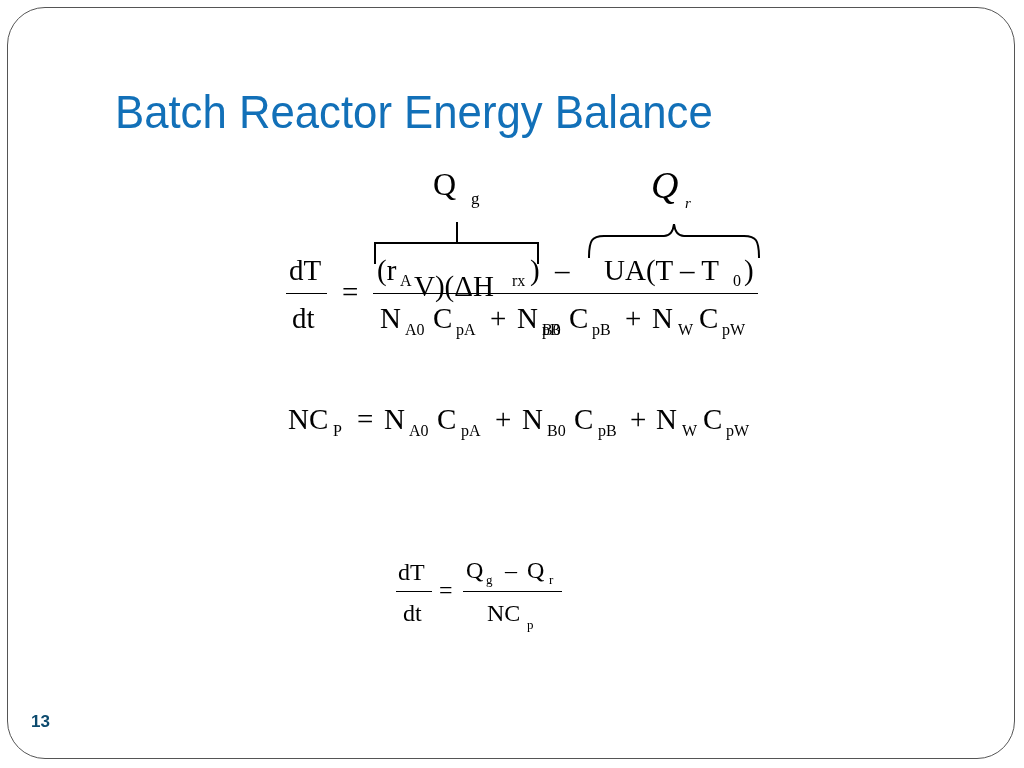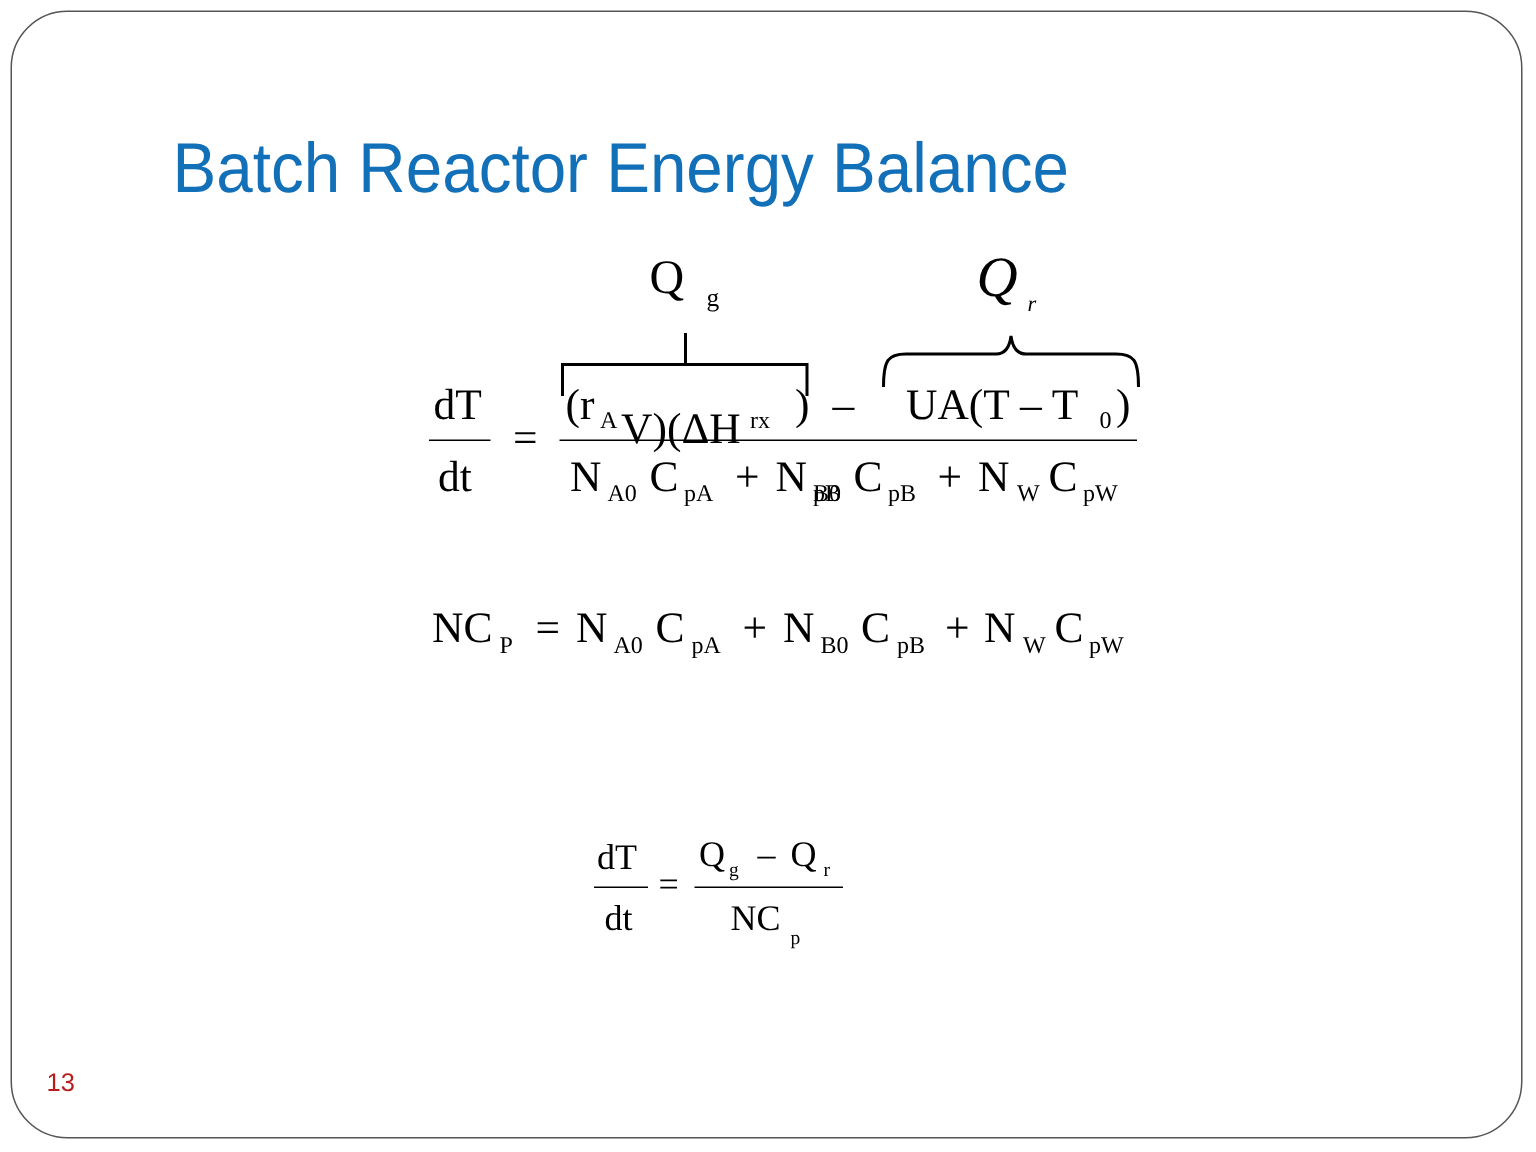--- a/index.html
+++ b/index.html
@@ -3,21 +3,21 @@
 <meta charset="utf-8">
 <style>
   html, body { margin:0; padding:0; }
   body { width:1024px; height:768px; background:#ffffff; position:relative; overflow:hidden; }
   .frame { position:absolute; left:7px; top:7px; width:1008px; height:752px; border:1.3px solid #555; border-radius:38px; box-sizing:border-box; }
   .title { position:absolute; left:115px; top:84px; font-family:"Liberation Sans", sans-serif; font-size:47px; color:#1270b8; letter-spacing:0px; transform:scaleX(0.93); transform-origin:left top; white-space:nowrap; }
   .m { position:absolute; font-family:"Liberation Serif", serif; color:#000; white-space:nowrap; line-height:1; }
   .big { font-size:29px; }
   .sub { font-size:16px; }
   .hline { position:absolute; background:#000; height:1.3px; }
-  .pagenum { position:absolute; left:31px; top:712px; font-family:"Liberation Sans", sans-serif; font-size:17px; color:#b91c1c; }
+  .pagenum { position:absolute; left:31px; top:712px; font-family:"Liberation Sans", sans-serif; font-size:17px; color:#0c4a6e;font-weight:bold; }
   svg.br { position:absolute; left:0; top:0; overflow:visible; }
 </style>
 </head>
 <body>
 
 <div class="frame"></div>
 
 <div class="title">Batch Reactor Energy Balance</div>
 
 <div>
@@ -37,21 +37,21 @@
 
   <span class="m big" style="left:289px; top:256px;">dT</span>
   <div class="hline" style="left:286px; top:293px; width:41px;"></div>
   <span class="m big" style="left:292px; top:304px;">dt</span>
 
   <span class="m big" style="left:342px; top:278px;">=</span>
 
   <span class="m big" style="left:377px; top:256px;">(r</span>
   <span class="m sub" style="left:400px; top:273px;">A</span>
   <span class="m big" style="left:414px; top:272px;">V)(ΔH</span>
-  <span class="m sub" style="left:500px; top:273px;">rx</span>
+  <span class="m sub" style="left:512px; top:273px;">rx</span>
   <span class="m big" style="left:530px; top:256px;">)</span>
   <span class="m big" style="left:555px; top:256px;">–</span>
   <span class="m big" style="left:604px; top:256px;">UA(T – T</span>
   <span class="m sub" style="left:733px; top:273px;">0</span>
   <span class="m big" style="left:744px; top:256px;">)</span>
 
   <div class="hline" style="left:373px; top:293px; width:385px;"></div>
 
   <span class="m big" style="left:380px; top:304px;">N</span>
   <span class="m sub" style="left:405px; top:322px;">A0</span>

